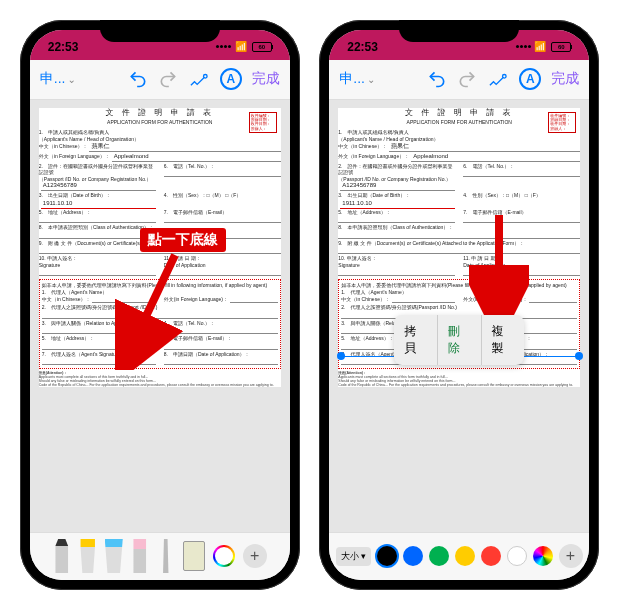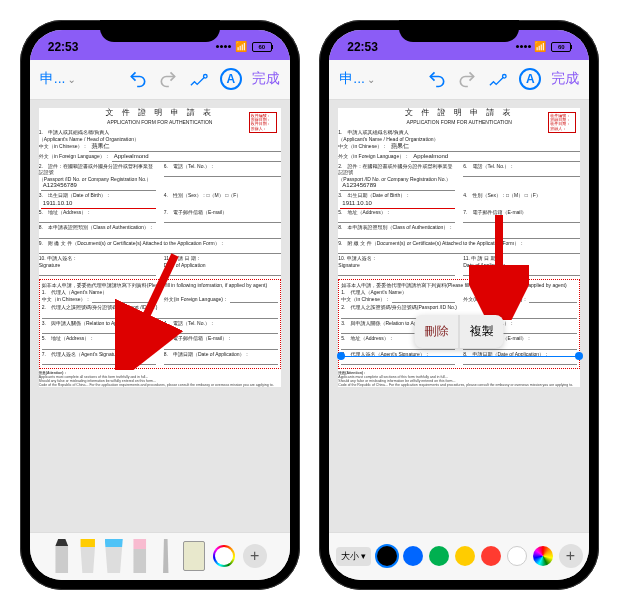--- a/index.html
+++ b/index.html
@@ -44,21 +44,21 @@
     z-index: 10;
   }
   .statusbar {
     height: 30px;
     display: flex;
     justify-content: space-between;
     align-items: center;
     padding: 4px 18px 0;
     font-size: 12px;
     font-weight: 600;
-    background: #8b5cf6;
+    background: #be185d;
     gap: 44px;
   }
   .status-right { display: flex; gap: 4px; align-items: center; }
   .sig-dots { display: flex; gap: 1px; }
   .sig-dots span { width: 3px; height: 3px; border-radius: 50%; background: #000; }
   .wifi { font-size: 10px; }
   .battery {
     width: 20px; height: 10px; border: 1px solid #000; border-radius: 2px;
     position: relative; display: flex; align-items: center; justify-content: center;
     font-size: 6px; font-weight: 700;
@@ -154,21 +154,21 @@
     font-size: 12px;
     z-index: 6;
     overflow: hidden;
   }
   .ctx-item {
     padding: 8px 10px;
     border-right: 1px solid #ccc;
     color: #000;
   }
   .ctx-item:last-child { border-right: none; font-family: Liberation Serif, serif; }
-  .ctx-item.danger { color: #7f1d1d; }
+  .ctx-item.danger { color: #15803d; }
   .selection-handle {
     position: absolute;
     width: 8px; height: 8px; background: #007aff; border-radius: 50%;
   }
   .selection-line {
     position: absolute;
     height: 1px; background: #007aff;
   }
 
   
@@ -378,20 +378,21 @@
         </div>
 
         <div class="footnote">
           <b>注意(Attention)：</b>
           <div>Applicants must complete all sections of this form truthfully and in full...</div>
           <div>Should any false or misleading information be wilfully entered on this form...</div>
           <div>Code of the Republic of China... For the application requirements and procedures, please consult the embassy or overseas mission you are applying to.</div>
         </div>
       </div>
 
+      <div class="callout" style="top:128px; left:110px;">點一下底線</div>
       <svg class="arrow-svg" style="top:150px; left:85px;" width="80" height="120">
         <defs>
             <marker id="ah1" markerWidth="10" markerHeight="10" refX="5" refY="5" orient="auto">
               <polygon points="0,0 10,5 0,10" fill="#d00"></polygon>
             </marker>
           </defs>
         <line x1="60" y1="5" x2="15" y2="100" stroke="#d00" stroke-width="8" marker-end="url(#ah1)"></line>
       </svg>
     </div>
 
@@ -562,20 +563,21 @@
 
         <div class="footnote">
           <b>注意(Attention)：</b>
           <div>Applicants must complete all sections of this form truthfully and in full...</div>
           <div>Should any false or misleading information be wilfully entered on this form...</div>
           <div>Code of the Republic of China... For the application requirements and procedures, please consult the embassy or overseas mission you are applying to.</div>
         </div>
       </div>
 
       <div class="ctx-menu" style="top:215px;">
+        <div class="ctx-item">拷貝</div>
         <div class="ctx-item danger">刪除</div>
         <div class="ctx-item">複製</div>
       </div>
       <div class="selection-line" style="top:256px; left:12px; width:236px;"></div>
       <div class="selection-handle" style="top:252px; left:8px;"></div>
       <div class="selection-handle" style="top:252px; left:246px;"></div>
 
       <svg class="arrow-svg" style="top:110px; left:140px;" width="60" height="110">
         <defs>
             <marker id="ah2" markerWidth="10" markerHeight="10" refX="5" refY="5" orient="auto">

